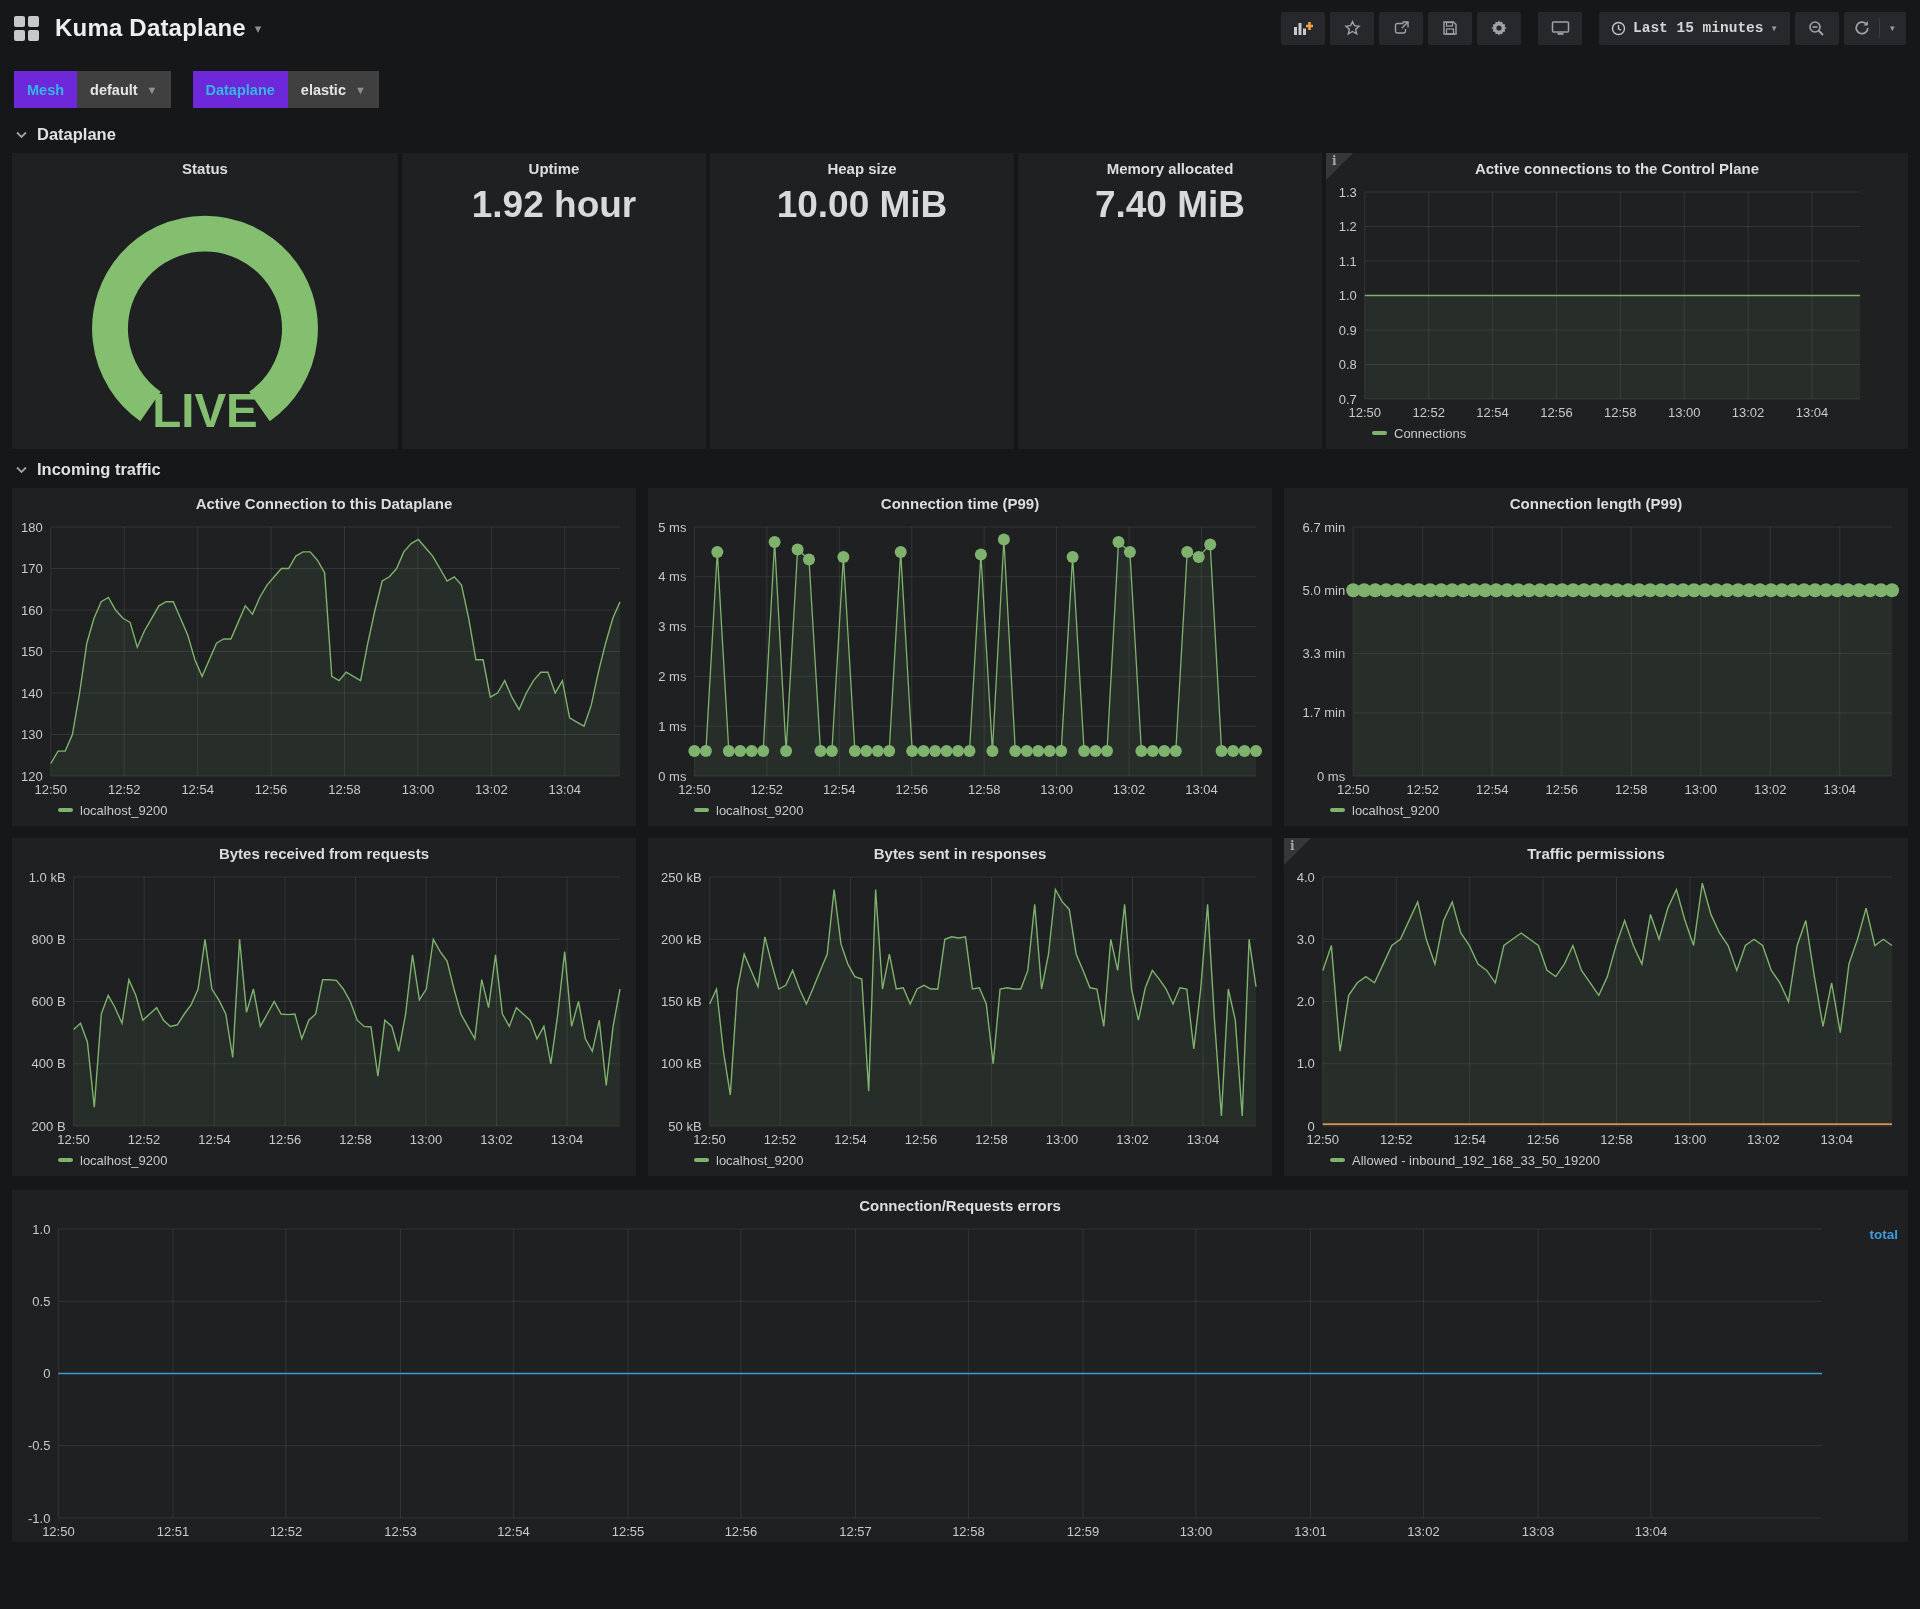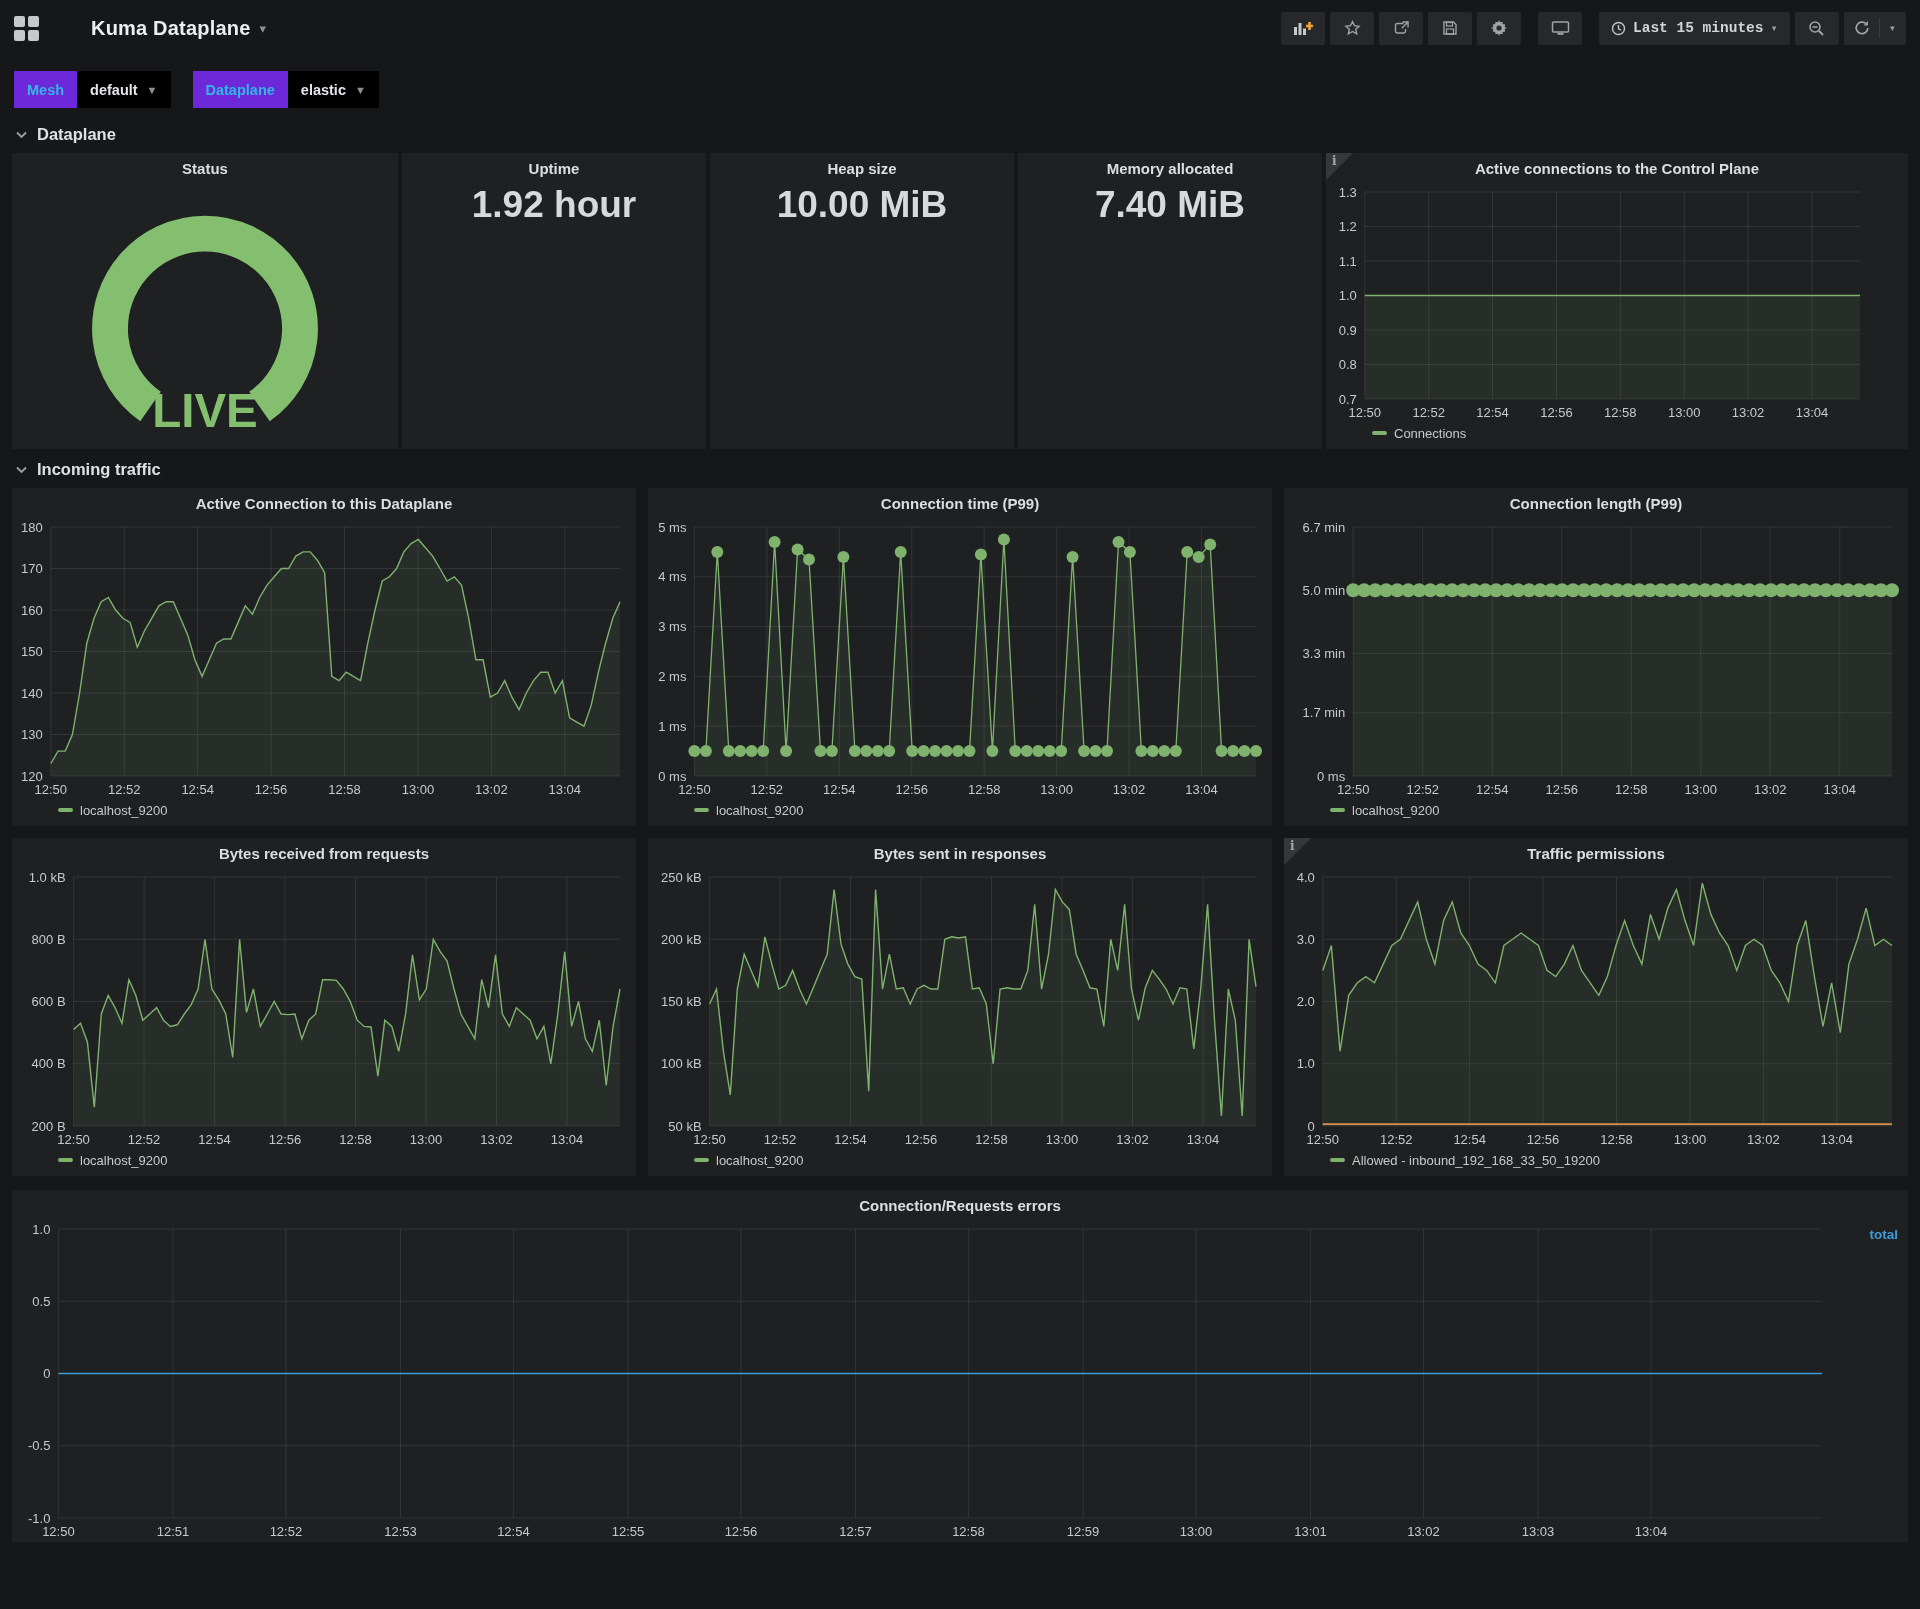--- a/index.html
+++ b/index.html
@@ -2,36 +2,36 @@
 <html><head>
 <meta charset="utf-8">
 <style>
   * { box-sizing: border-box; margin: 0; padding: 0; }
   html,body { width:1920px; height:1609px; background:#161719; font-family:"Liberation Sans",sans-serif; color:#d8d9da; overflow:hidden; }
 
   
   .navbar { display:flex; align-items:center; height:56px; padding:0 14px; background:#161719; }
   .logo-grid { display:grid; grid-template-columns:11px 11px; grid-template-rows:11px 11px; gap:3px; margin-right:16px; }
   .logo-grid span { background:#c7c8c9; border-radius:2px; }
-  .dash-title { font-size:20px; font-weight:700; color:#eceeef; letter-spacing:.2px;margin-left:36px; }
+  .dash-title { font-size:24px; font-weight:700; color:#eceeef; letter-spacing:.2px; }
   .title-caret { color:#8e9094; font-size:13px; margin-left:9px; }
   .nav-right { margin-left:auto; display:flex; align-items:center; }
   .nv-btn { height:33px; min-width:44px; background:#26282c; border-radius:2px; display:flex; align-items:center; justify-content:center; margin-left:5px; cursor:pointer; color:#a1a2a5;font-family:Liberation Mono, monospace; }
   .nv-btn svg { display:block; }
   .nv-gap { width:12px; }
   .time-btn { padding:0 12px; gap:7px; font-size:14.5px; font-weight:700; color:#d3d4d6; }
   .time-caret,.rf-caret { color:#9a9b9e; font-size:12px; }
   .rf-split { display:flex; align-items:center; gap:9px; padding:0 10px; }
   .rf-div { width:1px; height:20px; background:#3a3c40; }
 
   
   .vars { display:flex; margin:15px 14px 6px 14px; }
   .var-group { display:flex; height:37px; margin-right:22px; }
   .var-label { background:#6d28d9; color:#33b5e5; font-weight:700; font-size:14.5px; display:flex; align-items:center; padding:0 13px; }
-  .var-value { background:#000000; color:#e4e5e6; font-weight:700; font-size:14.5px; display:flex; align-items:center; padding:0 13px; gap:9px; cursor:pointer; }
+  .var-value { background:#404040; color:#e4e5e6; font-weight:700; font-size:14.5px; display:flex; align-items:center; padding:0 13px; gap:9px; cursor:pointer; }
   .var-caret { color:#8e9094; font-size:11px; }
 
   
   .row-hdr { display:flex; align-items:center; gap:9px; padding:11px 6px 9px 15px; font-weight:700; font-size:16.5px; color:#e0e1e3; cursor:pointer; }
   .row-hdr svg { stroke:#9fa1a4; }
 
   
   .grid1 { display:grid; grid-template-columns:386px 304px 304px 304px 1fr; gap:4px; height:296px; margin:0 12px; }
   .grid3 { display:grid; grid-template-columns:repeat(3,1fr); gap:12px; height:338px; margin:0 12px; }
   .grid3 + .grid3 { margin-top:12px; }

